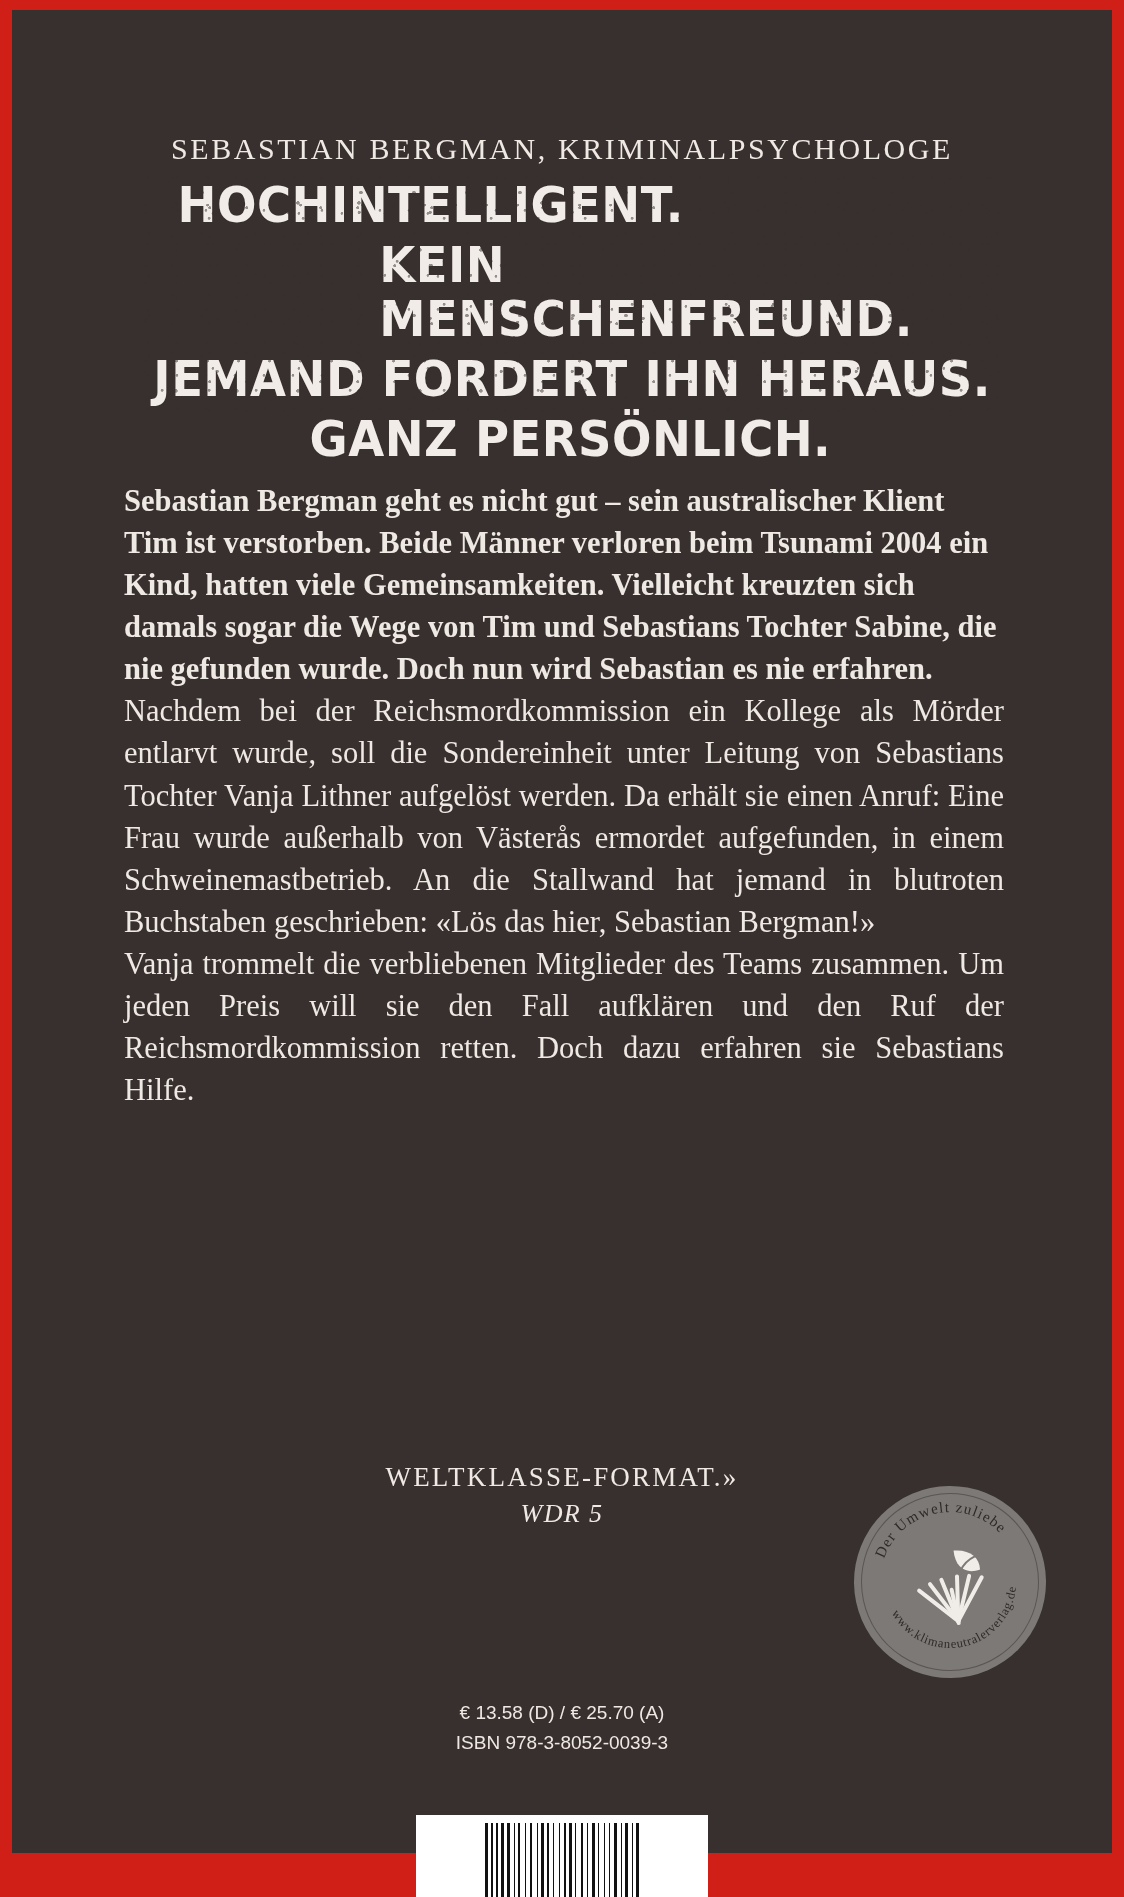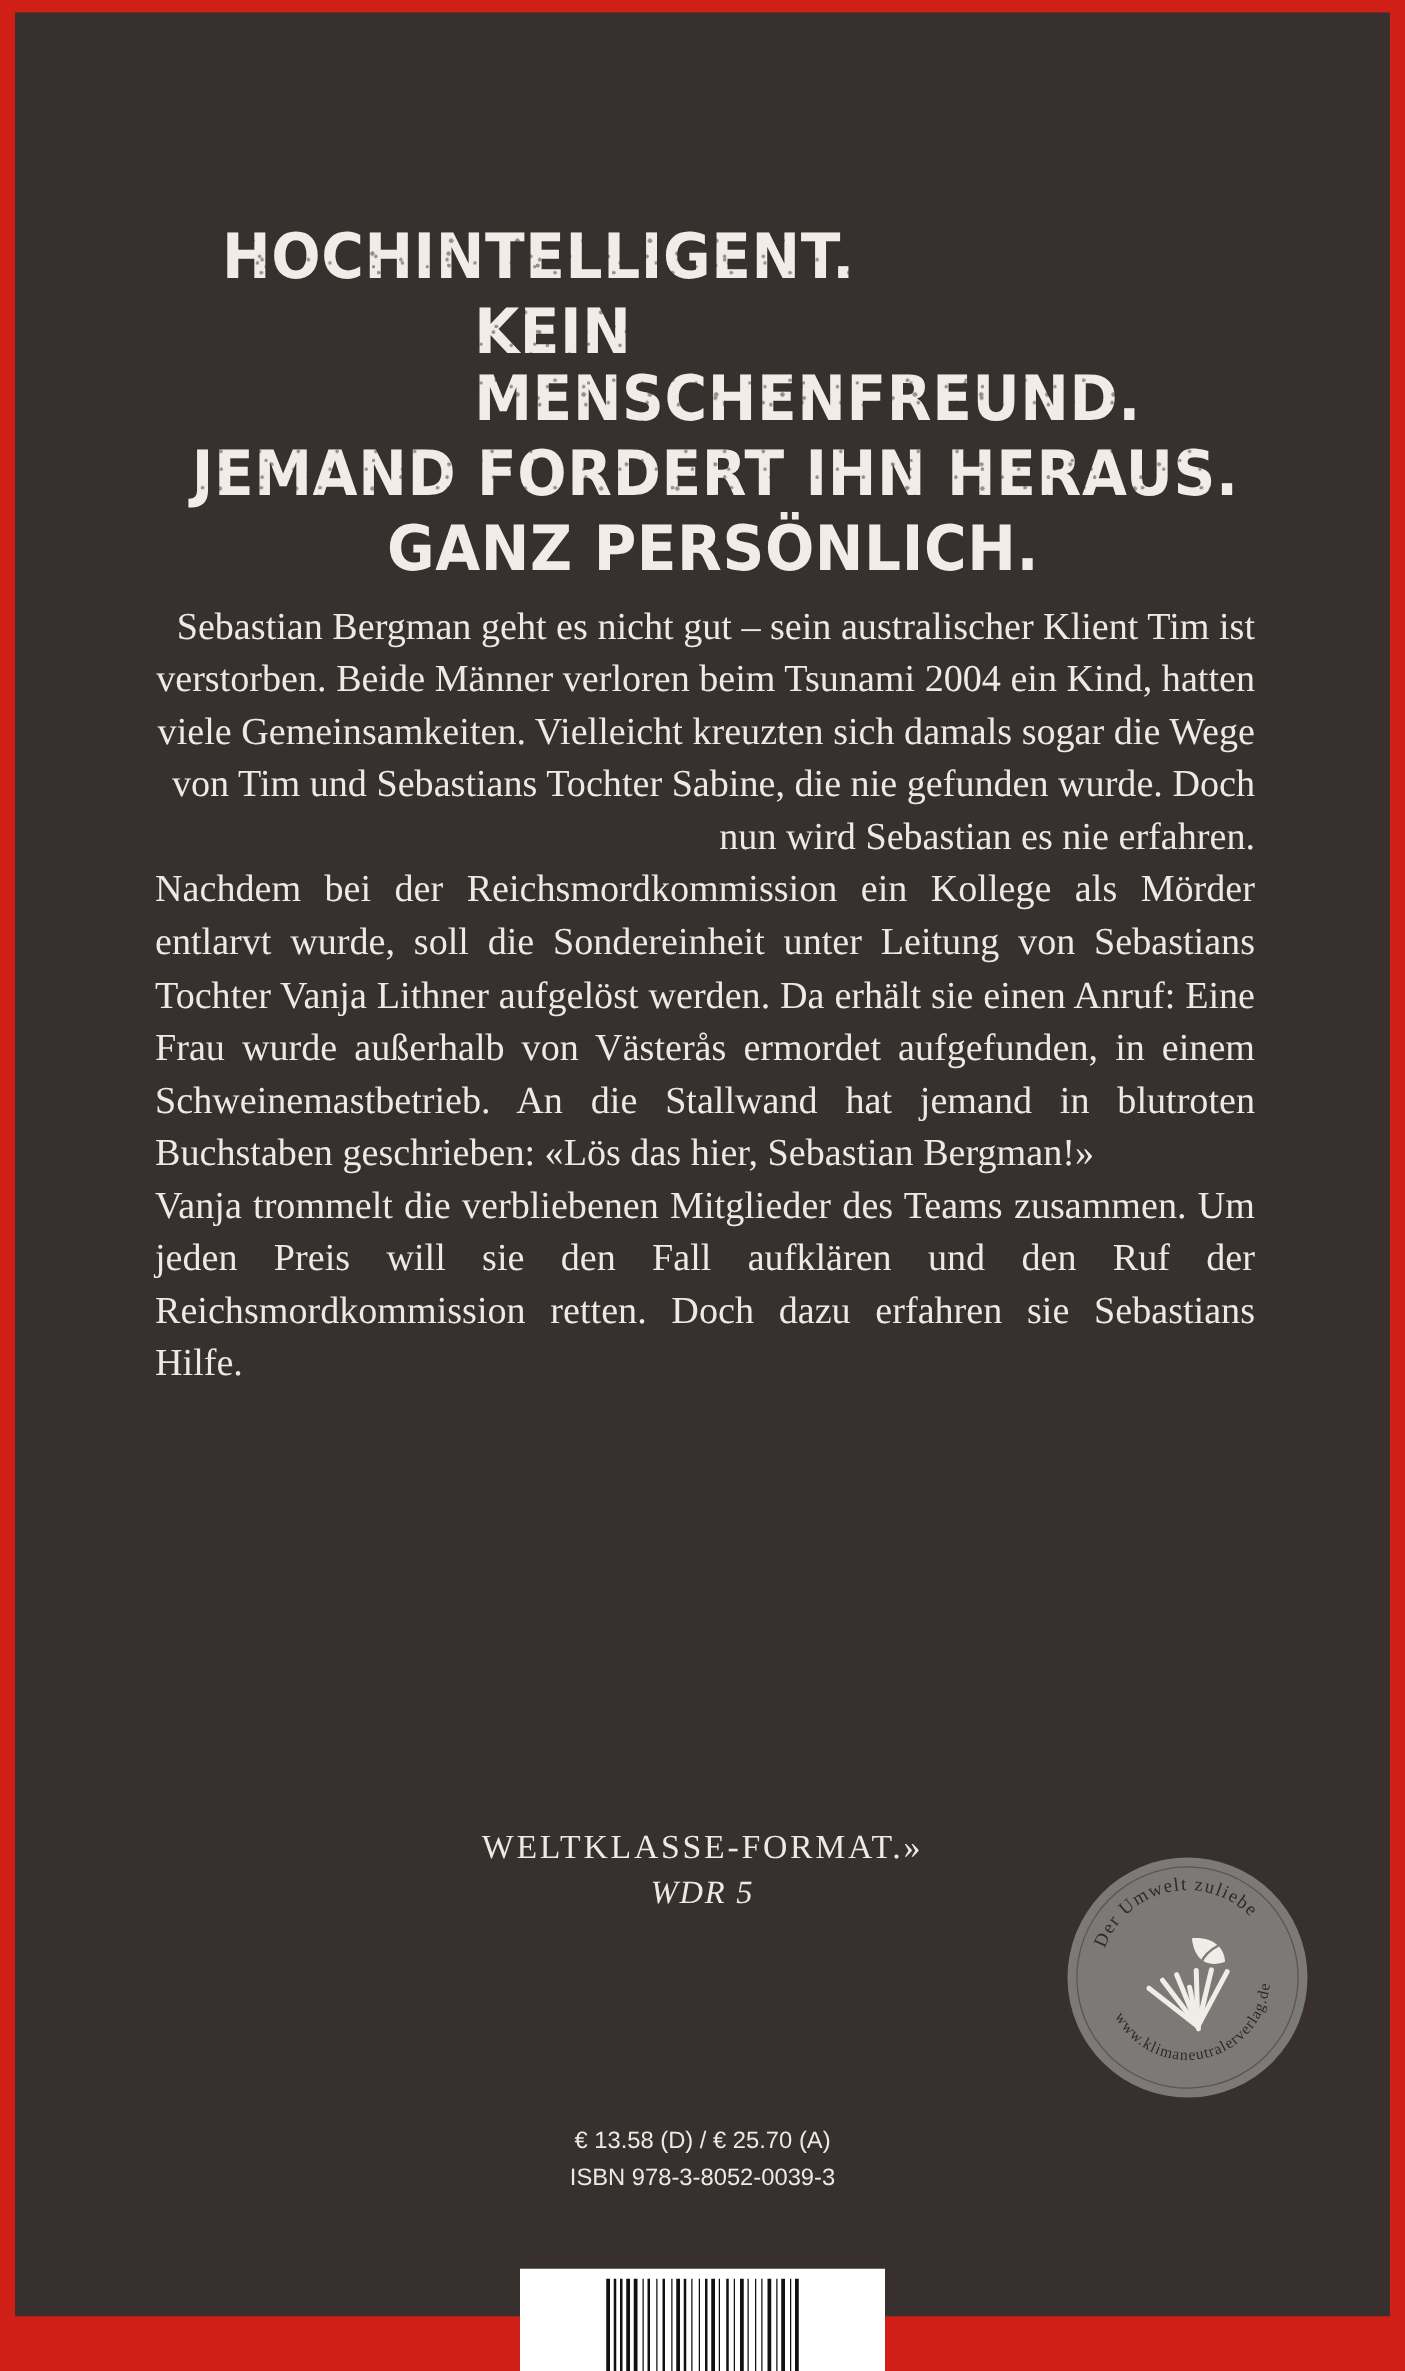--- a/index.html
+++ b/index.html
@@ -109,21 +109,22 @@
     color: #efe9e4;
     font-family: "Liberation Serif", serif;
     font-size: 30.5px;
     line-height: 1.38;
   }
   .blurb p {
     margin: 0;
     text-align: justify;
   }
   .blurb p.ragged {
-    text-align: right;
+    text-align: left;
+    font-weight: bold;
   }
 
   .quote {
     position: absolute;
     top: 1448px;
     left: 0;
     width: 1100px;
     text-align: center;
     color: #efe9e4;
     font-family: "Liberation Serif", serif;
@@ -208,20 +209,21 @@
     margin-right: 1px;
   }
 </style>
 </head>
 <body>
 
 <div class="cover">
   <div class="panel">
     <div class="inner">
 
+      <div class="series-line">SEBASTIAN BERGMAN, KRIMINALPSYCHOLOGE</div>
 
       <div class="headline">
         <div class="hl hl-1">HOCHINTELLIGENT.</div>
         <div class="hl hl-2">KEIN MENSCHENFREUND.</div>
         <div class="hl hl-3">JEMAND FORDERT IHN HERAUS.</div>
         <div class="hl hl-4">GANZ PERSÖNLICH.</div>
       </div>
       <div class="grunge"></div>
 
       <div class="blurb">

